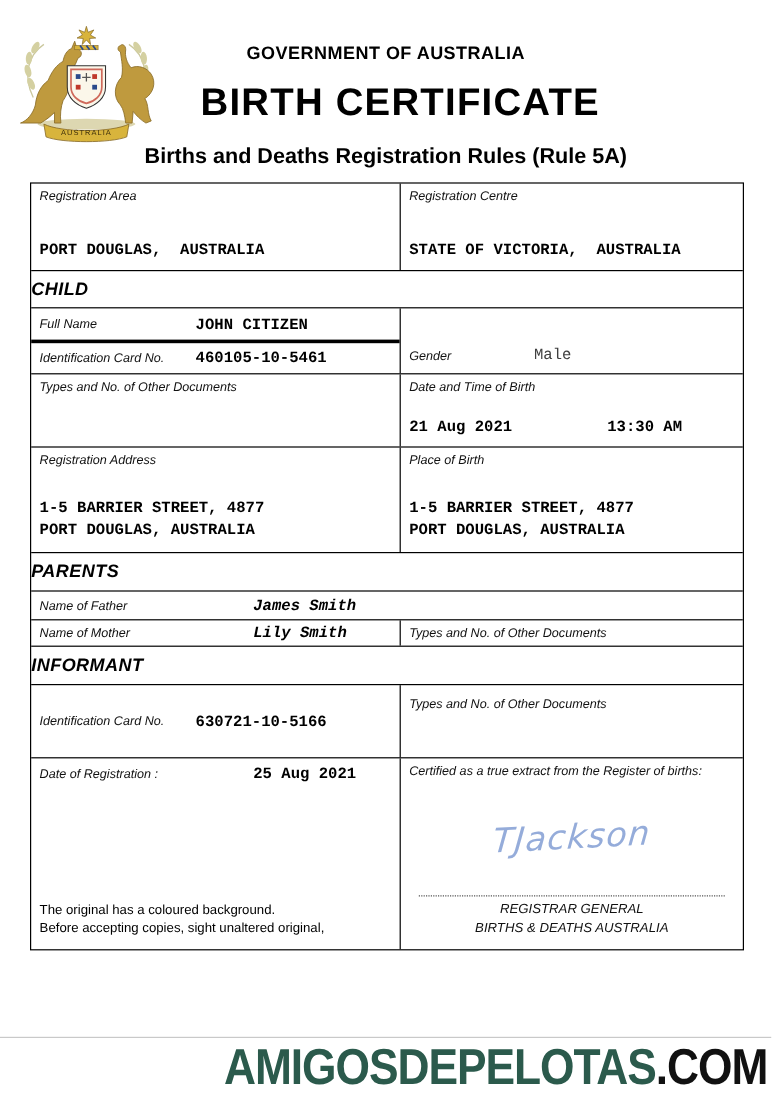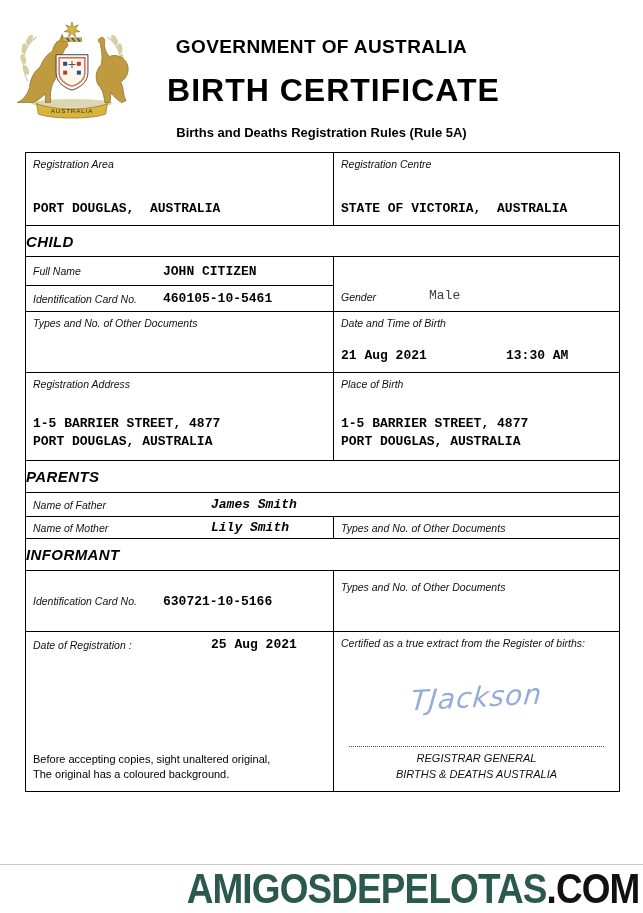--- a/index.html
+++ b/index.html
@@ -4,23 +4,23 @@
 <title>Birth Certificate</title>
 <style>
   * { margin:0; padding:0; box-sizing:border-box; }
   html,body { background:#ffffff; }
   body { font-family:"Liberation Sans", sans-serif; color:#000; }
   .page { position:relative; width:643px; height:913px; background:#fff; margin:0 auto; overflow:hidden; }
 
   
   .coa { position:absolute; left:10px; top:12px; width:124px; height:112px; }
   .hdr { position:absolute; left:0; top:0; width:100%; text-align:center; padding-top:36px; }
-  .gov { font-size:19px; font-weight:bold; letter-spacing:.4px; }
+  .gov { font-size:15px; font-weight:bold; letter-spacing:.4px; }
   .title { margin-top:14px; font-size:32px; font-weight:bold; letter-spacing:1px;padding-left:24px; }
-  .subtitle { margin-top:16px; font-size:13px; font-weight:bold;text-align:center; }
+  .subtitle { margin-top:16px; font-size:18px; font-weight:bold;text-align:center; }
 
   
   .tbl { position:absolute; left:25px; top:152px; width:595px; border:1px solid #000; background:#fff; }
   .row { display:flex; border-bottom:1px solid #000; }
   .row:last-child { border-bottom:none; }
   .cl { width:308px; border-right:1px solid #000; }
   .cr { flex:1; }
   .full { width:100%; }
   .stack { display:flex; flex-direction:column; justify-content:space-between; padding:5px 7px 9px 7px; }
   .colflex { display:flex; flex-direction:column; }
@@ -30,21 +30,21 @@
   .lb { font-style:italic; font-size:10.5px; color:#111; }
   .lbw { display:inline-block; width:130px; flex:0 0 130px; }
   .gw { display:inline-block; width:88px; flex:0 0 88px; }
   .val { font-family:"Liberation Mono","DejaVu Sans Mono",monospace; font-weight:bold; font-size:13px; white-space:pre; }
   .ital { font-style:italic; }
   .male { color:#404040; font-weight:normal; }
 
   .sect { align-items:center; justify-content:center; }
   .sect-title { width:100%; text-align:left; font-weight:bold; font-style:italic; font-size:15px; letter-spacing:.4px; }
 
-  .gender-cell { display:flex; align-items:flex-end; padding:0 7px 8px 7px; }
+  .gender-cell { display:flex; align-items:flex-end; padding:0 7px 8px 7px;gap:16px; }
   .bvals { display:flex; }
   .bdate { display:inline-block; width:165px; }
   .addr .val { line-height:18px; }
 
   .notice { font-size:11px; line-height:1.35; }
   .certcell { display:flex; flex-direction:column; padding:5px 7px 8px 7px; }
   .signature { flex:1; display:flex; align-items:center; justify-content:center;
                font-family:"DejaVu Sans", sans-serif; font-style:italic; font-size:28px;
                color:#8aa4d6; letter-spacing:1px; transform:rotate(-3deg) skewX(-8deg); opacity:.9; }
   .registrar { text-align:center; }
@@ -124,21 +124,21 @@
         <div class="val">STATE OF VICTORIA,  AUSTRALIA</div>
       </div>
     </div>
 
     <div class="row sect" style="height:31px">
       <div class="sect-title">CHILD</div>
     </div>
 
     <div class="row" style="height:55px">
       <div class="cl colflex">
-        <div class="subrow" style="height:29px;border-bottom:1px solid #000000">
+        <div class="subrow" style="height:29px;border-bottom:3px solid #000000">
           <span class="lb lbw">Full Name</span>
           <span class="val">JOHN CITIZEN</span>
         </div>
         <div class="subrow" style="flex:1">
           <span class="lb lbw">Identification Card No.</span>
           <span class="val">460105-10-5461</span>
         </div>
       </div>
       <div class="cr gender-cell">
         <span class="lb gw">Gender</span>
@@ -214,22 +214,22 @@
       </div>
     </div>
 
     <div class="row" style="height:159px">
       <div class="cl stack">
         <div class="inline-c" style="padding:0">
           <span class="lb lbw">Date of Registration :</span>
           <span class="val">25 Aug 2021</span>
         </div>
         <div class="notice">
+          <div>The original has a coloured background.</div>
           <div>Before accepting copies, sight unaltered original,</div>
-          <div>The original has a coloured background.</div>
         </div>
       </div>
       <div class="cr certcell">
         <div class="lb">Certified as a true extract from the Register of births:</div>
         <div class="signature">TJackson</div>
         <div class="registrar">
           <div class="dotline"></div>
           <div class="regline">REGISTRAR GENERAL</div>
           <div class="regline">BIRTHS &amp; DEATHS AUSTRALIA</div>
         </div>

